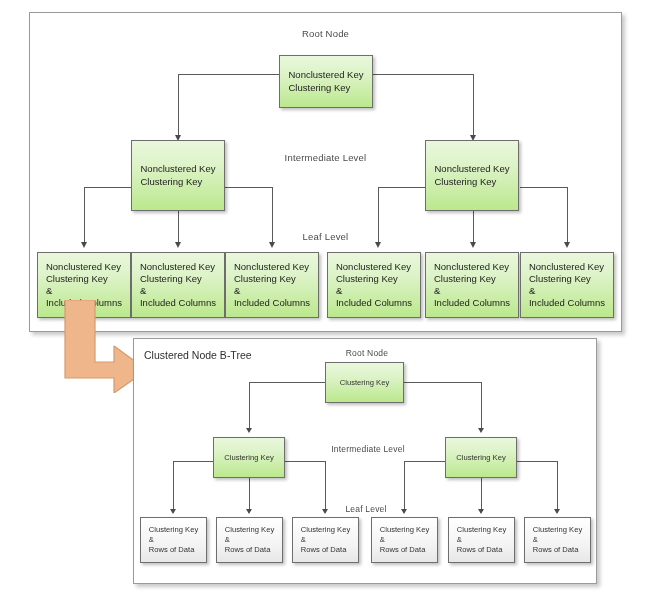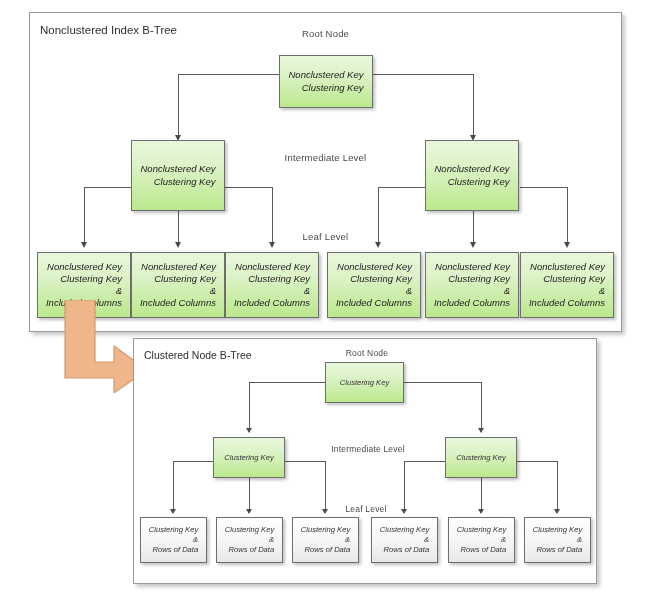--- a/index.html
+++ b/index.html
@@ -18,22 +18,22 @@
   #title-nonclustered{left:40px;top:24px;}
   #title-clustered{left:144px;top:349px;font-size:10.5px;}
 
   
   .caption{position:absolute;font-size:8.5px;color:#4a4a4a;white-space:nowrap;
            text-align:center;letter-spacing:.2px;}
   .caption.big{font-size:9.5px;}
 
   
   .node{position:absolute;box-sizing:border-box;border:1px solid #6e6e6e;
-        display:flex;align-items:center;justify-content:center;text-align:right;
-        box-shadow:2px 2px 3px rgba(0,0,0,.25);font-style:italic;}
+        display:flex;align-items:center;justify-content:center;text-align:left;
+        box-shadow:2px 2px 3px rgba(0,0,0,.25);}
   .node.green{background:linear-gradient(to bottom,#e9f7dc 0%,#ddf3c8 35%,#bbe88d 100%);}
   .node.gray{background:linear-gradient(to bottom,#ffffff 0%,#f4f4f4 60%,#e7e7e7 100%);}
   .node .txt{line-height:1.28;padding:0 3px;}
   .node.t-lg .txt{font-size:9.5px;color:#222;}
   .node.t-sm .txt{font-size:7.6px;color:#333;}
 
   
   .ln{position:absolute;background:#5a5a5a;}
   .ln.h{height:1px;}
   .ln.v{width:1px;}
@@ -44,21 +44,20 @@
 
   
   #orange-arrow{position:absolute;left:57px;top:300px;width:95px;height:93px;}
 </style>
 </head>
 <body>
 
 <div class="canvas">
 
   <div class="panel" id="panel-nonclustered"></div>
-  <div class="panel-title" id="title-nonclustered">Nonclustered Index B-Tree</div>
 
   <div class="caption big" style="left:278px;top:28px;width:95px;">Root Node</div>
   <div class="caption big" style="left:268px;top:152px;width:115px;">Intermediate Level</div>
   <div class="caption big" style="left:288px;top:231px;width:75px;">Leaf Level</div>
 
   <div class="ln h" style="left:178px;top:74px;width:101px;"></div>
   <div class="ln v" style="left:178px;top:74px;height:63px;"></div>
   <div class="arrowhead" style="left:174.5px;top:135px;"></div>
 
   <div class="ln h" style="left:372px;top:74px;width:101px;"></div>

